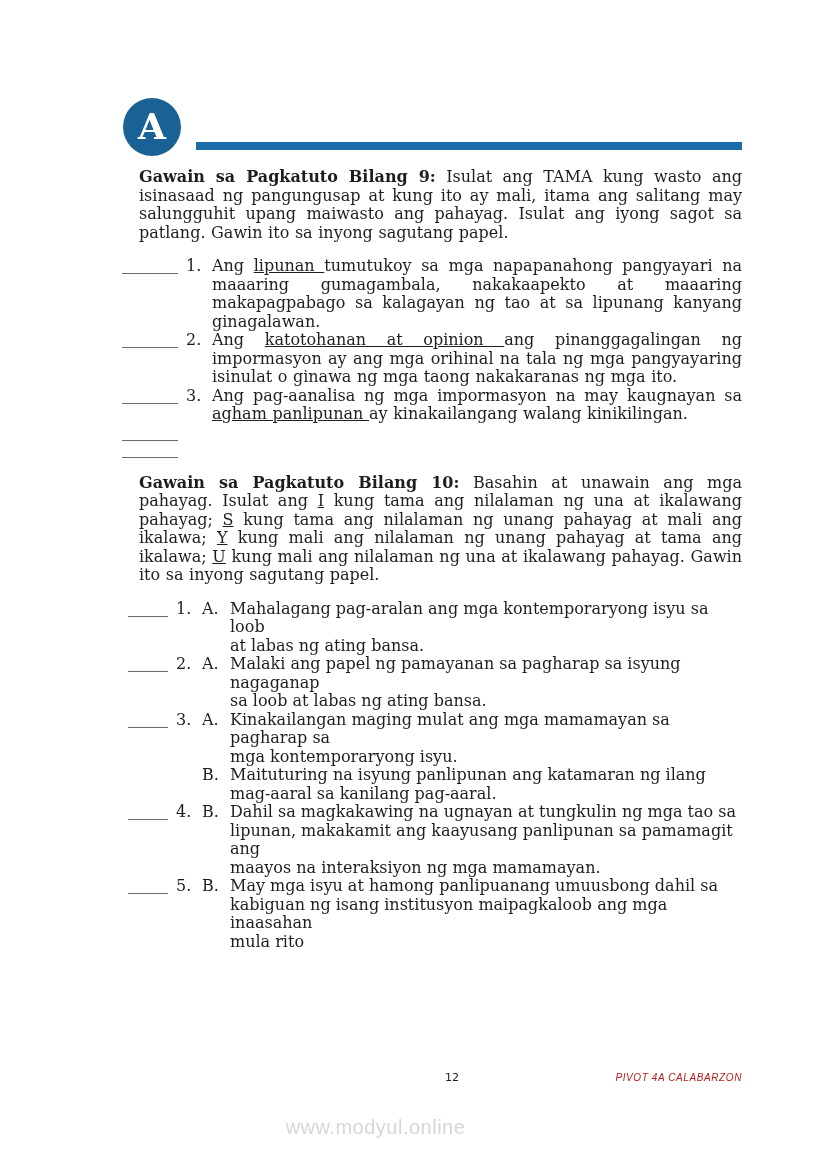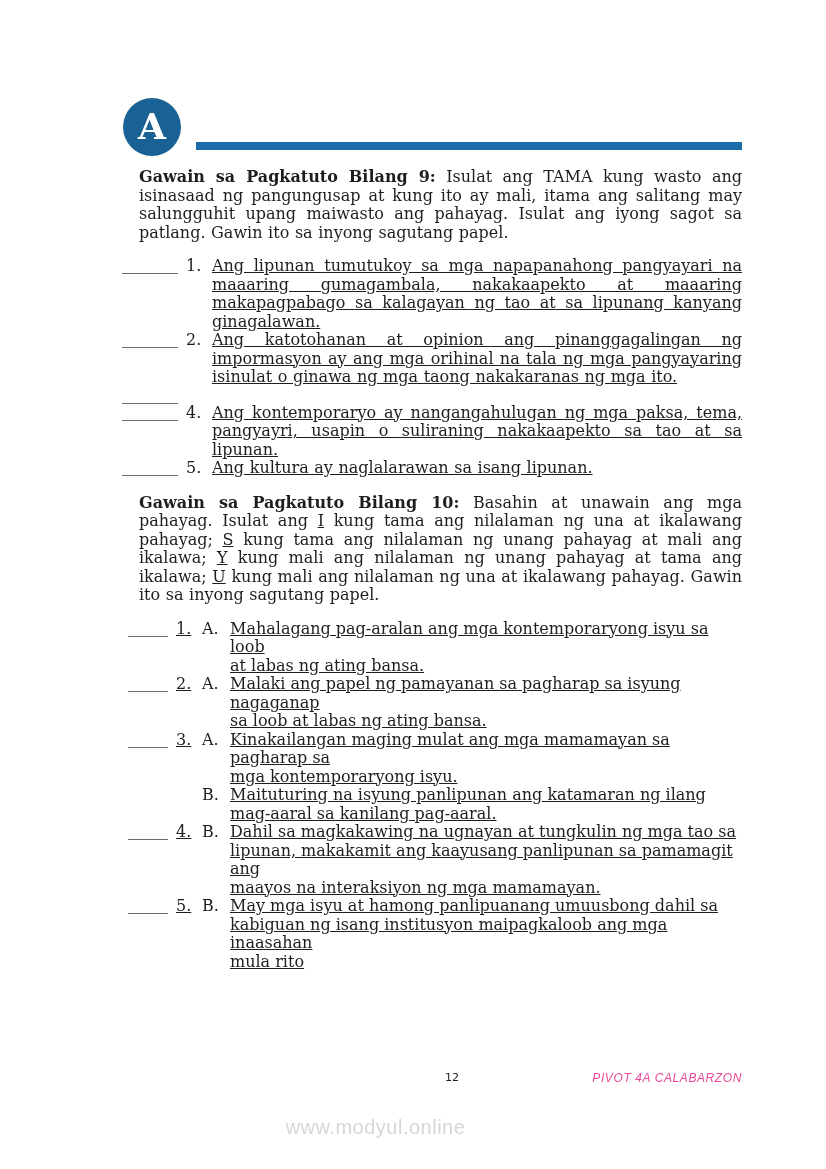--- a/index.html
+++ b/index.html
@@ -37,21 +37,21 @@
   
   .intro {
     text-align: justify;
     word-spacing: 0.5px;
     margin: 0 0 15px 17px;
   }
   .seg-u { text-decoration: underline; }
   .seg-b { font-weight: bold; }
   
   .q9-list { margin: 0 0 16px 0; }
-  .q-row { display: flex; align-items: flex-start; text-decoration: underline; }
+  .q-row { display: flex; align-items: flex-start; }
   .blank {
     flex: none; height: 16px;
     border-bottom: 1.2px solid #6d6d6d;
     margin-right: 8px;
   }
   .blank-9 { width: 56px; }
   .blank-10 { width: 40px; margin-left: 6px; }
   .q9-body {
     flex: 1;
     padding-left: 26px; text-indent: -26px;
@@ -70,21 +70,21 @@
     font-size: 13px;
   }
   .page-number {
     position: absolute; left: 0; right: 0; text-align: center;
     font-family: "DejaVu Sans", sans-serif; font-size: 11px; color: #1b1b1b;
     transform: translateX(20px);
   }
   .footer-source {
     position: absolute; right: 0; top: 0;
     font-family: "Liberation Sans", sans-serif; font-style: italic;
-    font-size: 12px; letter-spacing: 0.6px; color: #ec4899;
+    font-size: 10px; letter-spacing: 0.6px; color: #b91c1c;
   }
   .watermark {
     position: absolute; left: 0; top: 1118px; width: 751px;
     text-align: center;
     font-family: "Liberation Sans", sans-serif;
     font-size: 20px; letter-spacing: 0.5px;
     color: #d6d6d6;
   }
 </style>
 </head>
@@ -107,28 +107,27 @@
         <div class="q-row">
           <span class="blank blank-9"></span>
           <div class="q9-body"><span class="q-num">1.</span><span><span>Ang </span><span class="seg-u">lipunan </span><span>tumutukoy sa mga napapanahong pangyayari na maaaring gumagambala, nakakaapekto at maaaring makapagpabago sa kalagayan ng tao at sa lipunang kanyang ginagalawan.</span></span></div>
         </div>
         <div class="q-row">
           <span class="blank blank-9"></span>
           <div class="q9-body"><span class="q-num">2.</span><span><span>Ang </span><span class="seg-u">katotohanan at opinion </span><span>ang pinanggagalingan ng impormasyon ay ang mga orihinal na tala ng mga pangyayaring isinulat o ginawa ng mga taong nakakaranas ng mga ito.</span></span></div>
         </div>
         <div class="q-row">
           <span class="blank blank-9"></span>
+          <div class="q9-body"><span class="q-num">3.</span><span><span>Ang pag-aanalisa ng mga impormasyon na may kaugnayan sa </span><span class="seg-u">agham panlipunan </span><span>ay kinakailangang walang kinikilingan.</span></span></div>
         </div>
         <div class="q-row">
           <span class="blank blank-9"></span>
-          <div class="q9-body"><span class="q-num">4.</span><span><span>Ang </span><span class="seg-u">kontemporaryo </span><span>ay nangangahulugan ng mga paksa, tema, pangyayri, usapin o suliraning nakakaapekto sa tao at sa lipunan.</span></span></div>
         </div>
         <div class="q-row">
           <span class="blank blank-9"></span>
-          <div class="q9-body"><span class="q-num">5.</span><span><span>Ang </span><span class="seg-u">kultura</span><span> ay naglalarawan sa isang lipunan.</span></span></div>
         </div>
       </div>
     </div>
 
     <div>
       <p class="intro"><span class="seg-b">Gawain sa Pagkatuto Bilang 10:</span><span> Basahin at unawain ang mga pahayag. Isulat ang </span><span class="seg-u">I</span><span> kung tama ang nilalaman ng una at ikalawang pahayag; </span><span class="seg-u">S</span><span> kung tama ang nilalaman ng unang pahayag at mali ang ikalawa; </span><span class="seg-u">Y</span><span> kung mali ang nilalaman ng unang pahayag at tama ang ikalawa; </span><span class="seg-u">U</span><span> kung mali ang nilalaman ng una at ikalawang pahayag. Gawin ito sa inyong sagutang papel.</span></p>
 
       <div>
 
         <div class="q-row">

